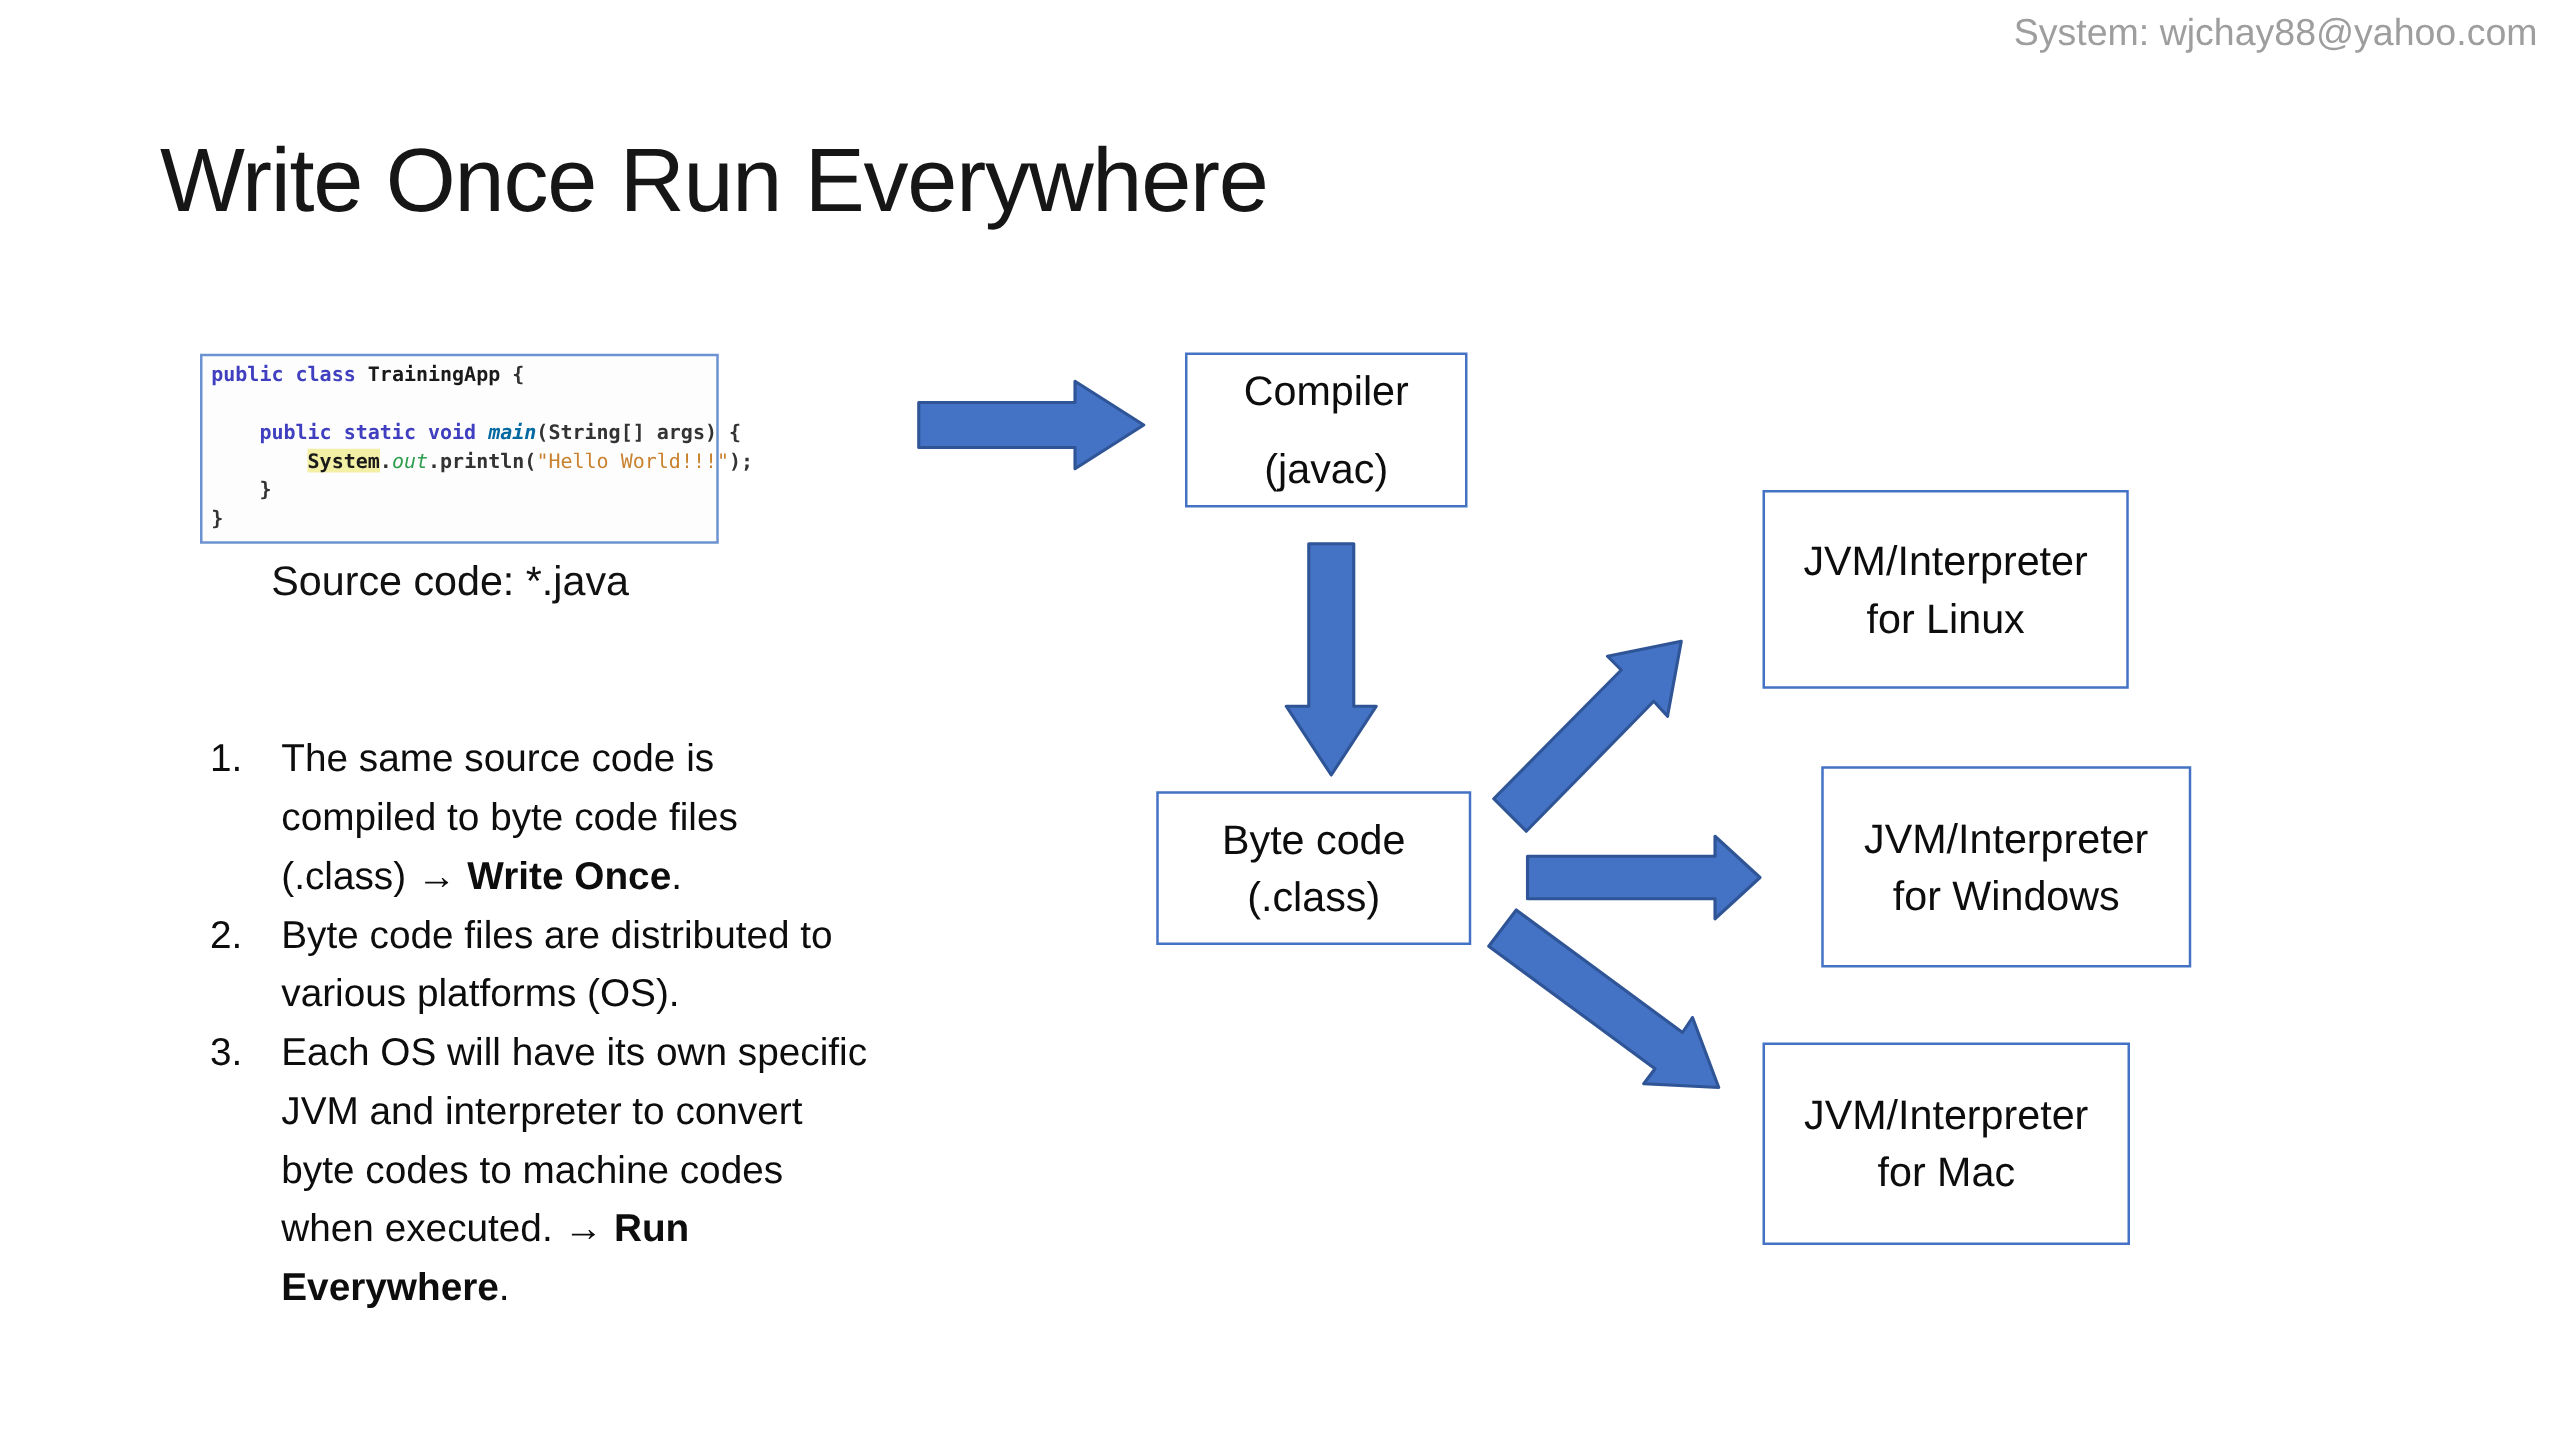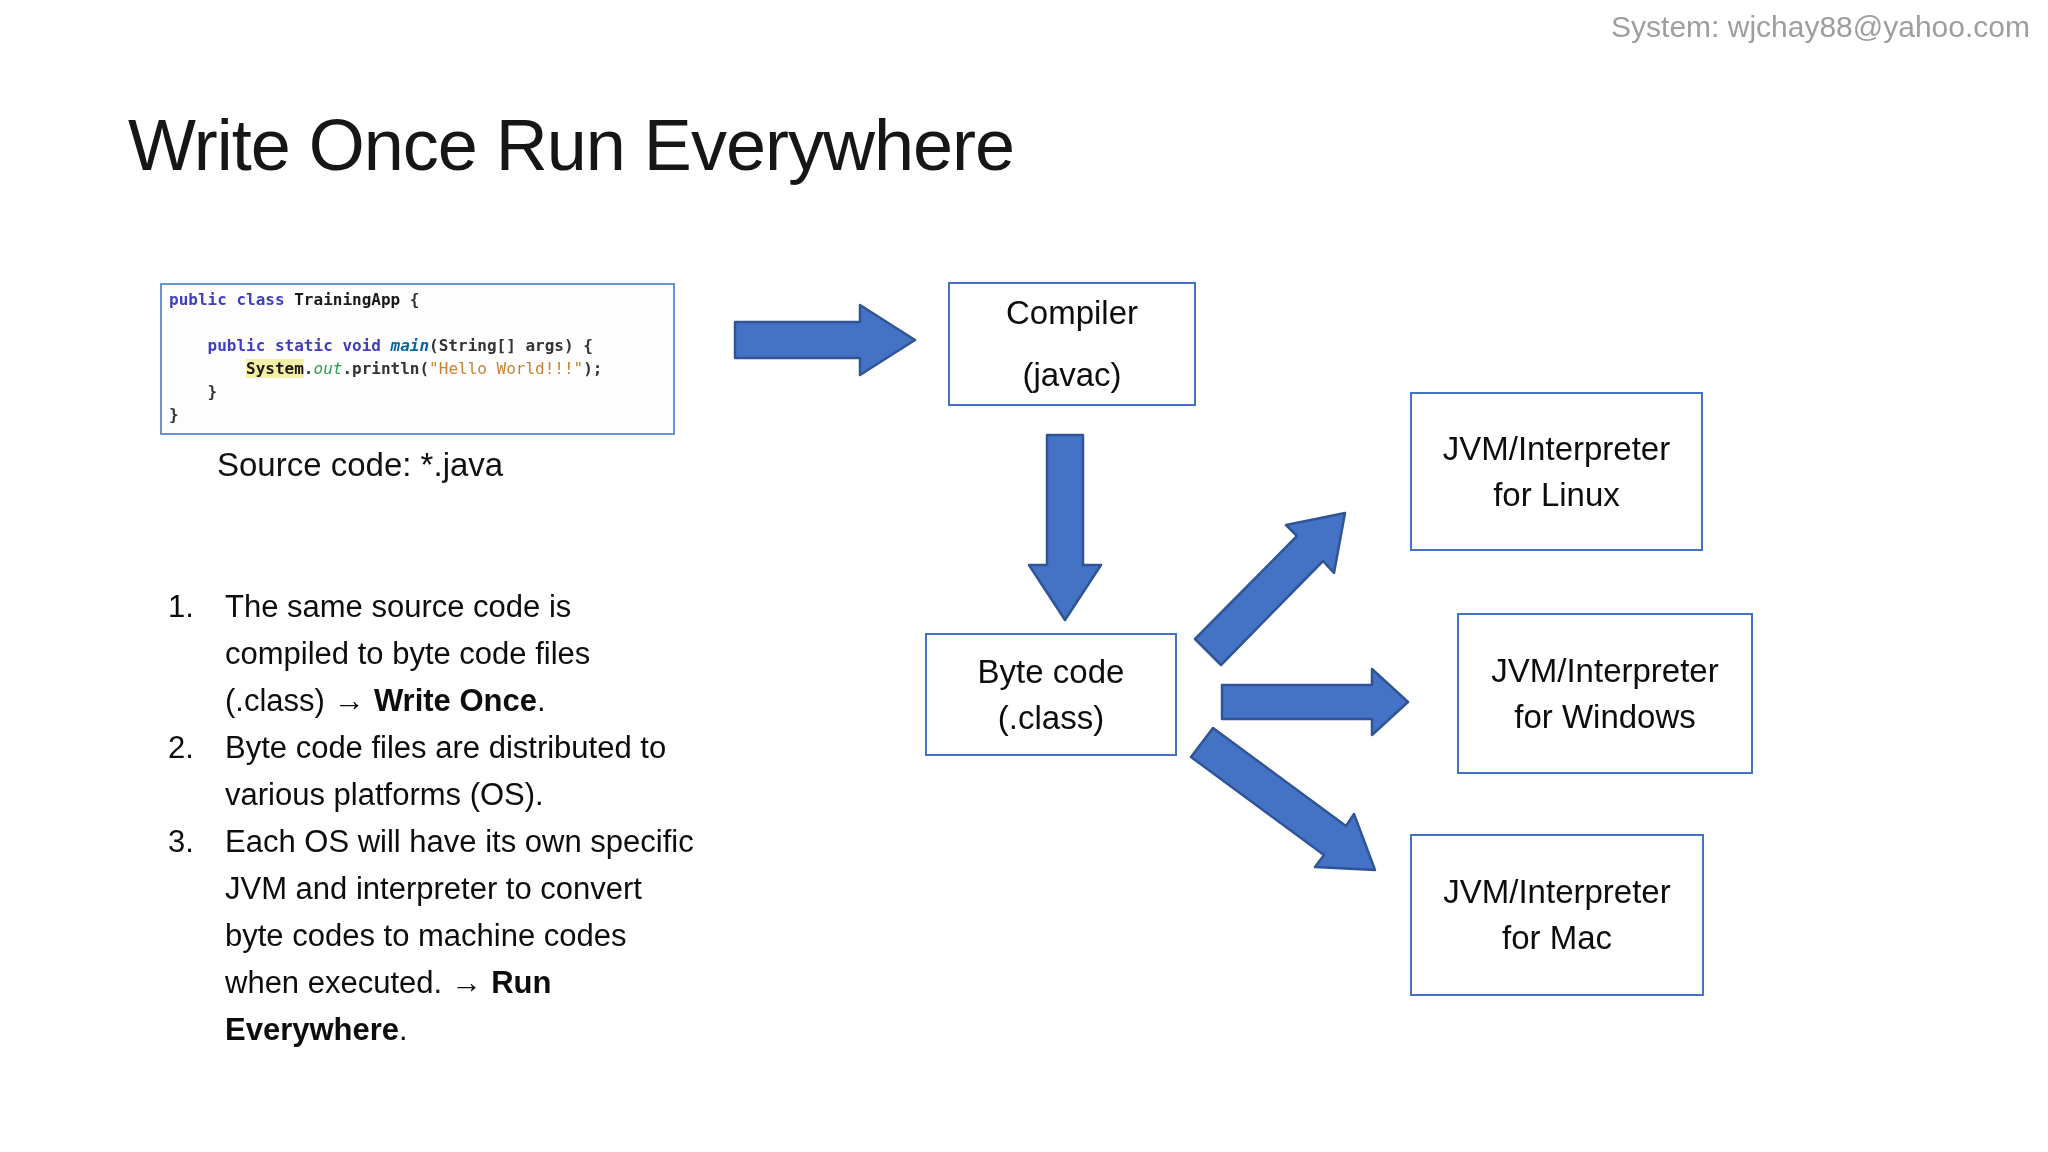--- a/index.html
+++ b/index.html
@@ -5,21 +5,21 @@
   html,body{margin:0;padding:0;background:#fff;}
   .slide{position:relative;width:2048px;height:1152px;background:#ffffff;
          font-family:"Liberation Sans",sans-serif;color:#111;overflow:hidden;}
 
   .author{position:absolute;top:10px;right:18px;font-size:30px;color:#9E9E9E;}
 
   .title{position:absolute;left:128px;top:104px;margin:0;font-size:72px;
          font-weight:300;letter-spacing:-1px;color:#161616;white-space:nowrap;}
 
   
-  .code-box{position:absolute;left:160px;top:283px;width:515px;height:152px;
+  .code-box{position:absolute;left:160px;top:283px;width:415px;height:152px;
             border:2px solid #6D92D1;background:#FDFDFE;box-sizing:border-box;
             padding:3px 7px;font-family:"DejaVu Sans Mono",monospace;
             font-size:16px;line-height:23px;font-weight:bold;color:#222;}
   .code-line{white-space:pre;}
   .kw{color:#3F3FBF;}
   .cls{color:#1a1a1a;}
   .mtd{color:#0369a1;font-style:italic;}
   .sys{background:#F3EFA5;color:#1a1a1a;}
   .out{color:#2E9E4F;font-style:italic;font-weight:normal;}
   .str{color:#C9822F;font-weight:normal;}
@@ -34,21 +34,21 @@
   .li{display:flex;}
   .num{width:57px;flex:none;}
   .li-body{flex:1;}
   .li-body b{font-weight:bold;}
   .arr{font-weight:600;margin:0 9px;display:inline-block;}
 
   
   .dbox{position:absolute;border:2px solid #4472C4;background:#ffffff;
         display:flex;flex-direction:column;align-items:center;justify-content:center;
         text-align:center;font-size:33px;line-height:46px;color:#0d0d0d;box-sizing:border-box;}
-  #box-compiler{left:948px;top:282px;width:248px;height:124px;gap:16px;}
+  #box-compiler{left:948px;top:282px;width:226px;height:124px;gap:16px;}
   #box-bytecode{left:925px;top:633px;width:252px;height:123px;}
   #box-linux{left:1410px;top:392px;width:293px;height:159px;}
   #box-windows{left:1457px;top:613px;width:296px;height:161px;}
   #box-mac{left:1410px;top:834px;width:294px;height:162px;}
 
   
   .arrows{position:absolute;left:0;top:0;width:2048px;height:1152px;pointer-events:none;}
   .arrows polygon{stroke:#2F5597;stroke-width:2.5;stroke-linejoin:round;}
 </style>
 </head>

